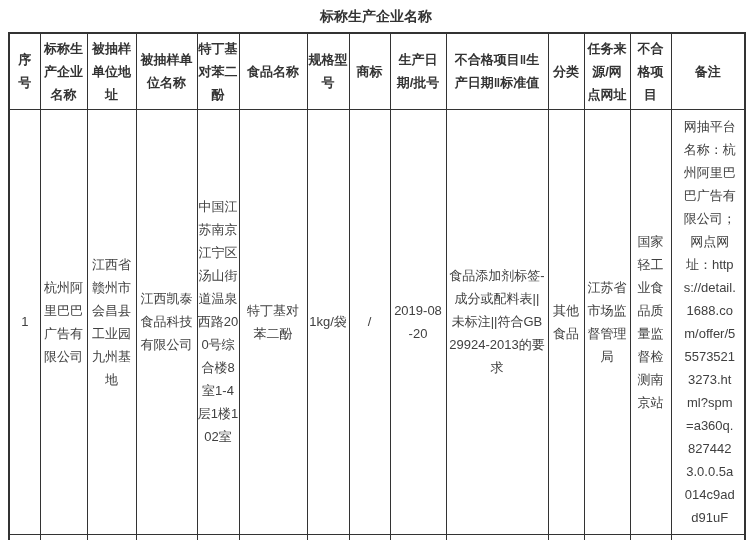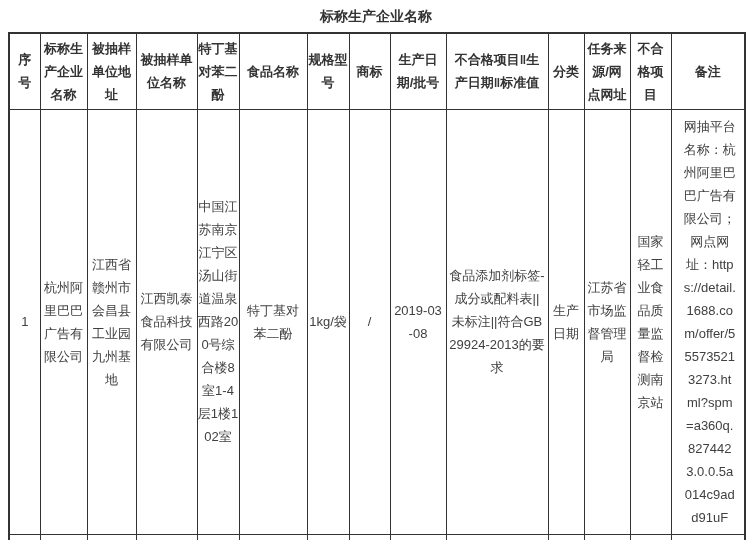--- a/index.html
+++ b/index.html
@@ -105,23 +105,23 @@
     <tbody>
         <tr class="data-row">
           <td>1</td>
           <td>杭州阿里巴巴广告有限公司</td>
           <td>江西省赣州市会昌县工业园九州基地</td>
           <td>江西凯泰食品科技有限公司</td>
           <td class="tight">中国江苏南京江宁区汤山街道温泉西路200号综合楼8室1-4层1楼102室</td>
           <td>特丁基对苯二酚</td>
           <td class="tight">1kg/袋</td>
           <td>/</td>
-          <td>2019-03-08</td>
+          <td>2019-08-20</td>
           <td>食品添加剂标签-成分或配料表||未标注||符合GB29924-2013的要求</td>
-          <td>生产日期</td>
+          <td>其他食品</td>
           <td>江苏省市场监督管理局</td>
           <td>国家轻工业食品质量监督检测南京站</td>
           <td class="remark">网抽平台名称：杭州阿里巴巴广告有限公司；网点网址：https://detail.1688.com/offer/555735213273.html?spm=a360q.8274423.0.0.5a014c9add91uF</td>
         </tr>
         <tr class="partial-row">
           <td></td>
           <td></td>
           <td></td>
           <td></td>
           <td></td>

